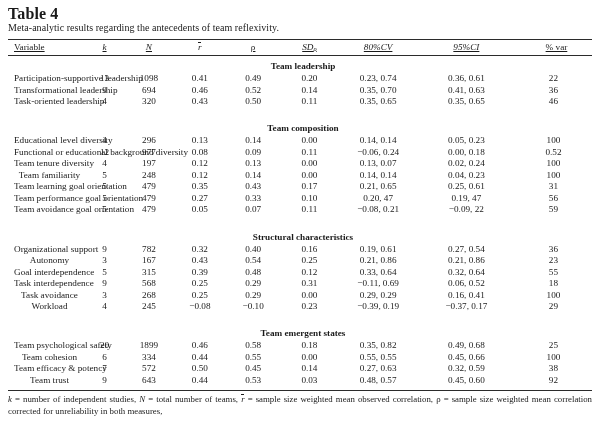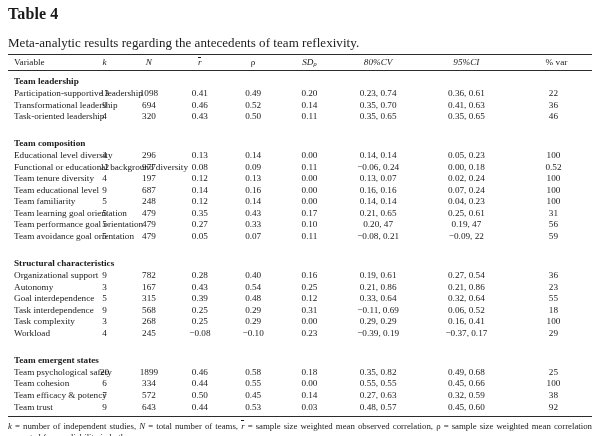--- a/index.html
+++ b/index.html
@@ -22,41 +22,42 @@
     padding: 7px 8px 0 8px;
     position: relative;
   }
   .tbl-number {
     font-weight: bold;
     font-size: 16px;
     line-height: 13px;
     letter-spacing: 0.1px;
   }
   .tbl-caption {
-    font-size: 13px;
+    font-size: 10px;
     line-height: 14px;
-    margin-top: 16px;
+    margin-top: 1px;
     letter-spacing: 0.05px;
   }
   table.main {
     width: 584px;
     border-collapse: collapse;
     margin-top: 4px;
     font-size: 9.2px;
     table-layout: fixed;
   }
   table.main thead th {
     font-weight: normal;
     font-style: italic;
     padding: 2px 0 3px 0;
     border-top: 1.3px solid #2b2b2b;
     border-bottom: 1.1px solid #2b2b2b;
     vertical-align: bottom;
     font-size: 9.2px;
     white-space: nowrap;
+    text-decoration: underline;
   }
   th.col-var {
     text-align: left;
     padding-left: 6px !important;
     font-style: normal !important;
     width: 190px;
   }
   th.col-k { width: 33px; }
   th.col-n { width: 42px; }
   th.col-r { width: 44px; }
@@ -68,21 +69,21 @@
   th.num, td.num { text-align: center; }
   .upright { font-style: normal; }
 
   td {
     padding: 0;
     line-height: 11.55px;
     font-size: 9.2px;
     white-space: nowrap;
   }
   td.label {
-    text-align: left;
+    text-align: center;
     padding-left: 6px;
   }
   tr.group-row td {
     font-weight: bold;
     padding-top: 4.5px;
     padding-bottom: 0.5px;
   }
   tr.spacer-row td {
     height: 8px;
     line-height: 8px;
@@ -230,31 +231,20 @@
           <td class="num">4</td>
           <td class="num">197</td>
           <td class="num">0.12</td>
           <td class="num">0.13</td>
           <td class="num">0.00</td>
           <td class="num">0.13, 0.07</td>
           <td class="num">0.02, 0.24</td>
           <td class="num">100</td>
         </tr>
         <tr>
-          <td class="label">Team educational level</td>
-          <td class="num">9</td>
-          <td class="num">687</td>
-          <td class="num">0.14</td>
-          <td class="num">0.16</td>
-          <td class="num">0.00</td>
-          <td class="num">0.16, 0.16</td>
-          <td class="num">0.07, 0.24</td>
-          <td class="num">100</td>
-        </tr>
-        <tr>
           <td class="label">Team familiarity</td>
           <td class="num">5</td>
           <td class="num">248</td>
           <td class="num">0.12</td>
           <td class="num">0.14</td>
           <td class="num">0.00</td>
           <td class="num">0.14, 0.14</td>
           <td class="num">0.04, 0.23</td>
           <td class="num">100</td>
         </tr>
@@ -294,21 +284,21 @@
         <tr class="spacer-row">
           <td colspan="9"></td>
         </tr>
         <tr class="group-row">
           <td class="label" colspan="9">Structural characteristics</td>
         </tr>
         <tr>
           <td class="label">Organizational support</td>
           <td class="num">9</td>
           <td class="num">782</td>
-          <td class="num">0.28</td>
+          <td class="num">0.32</td>
           <td class="num">0.40</td>
           <td class="num">0.16</td>
           <td class="num">0.19, 0.61</td>
           <td class="num">0.27, 0.54</td>
           <td class="num">36</td>
         </tr>
         <tr>
           <td class="label">Autonomy</td>
           <td class="num">3</td>
           <td class="num">167</td>
@@ -335,21 +325,21 @@
           <td class="num">9</td>
           <td class="num">568</td>
           <td class="num">0.25</td>
           <td class="num">0.29</td>
           <td class="num">0.31</td>
           <td class="num">−0.11, 0.69</td>
           <td class="num">0.06, 0.52</td>
           <td class="num">18</td>
         </tr>
         <tr>
-          <td class="label">Task complexity</td>
+          <td class="label">Task avoidance</td>
           <td class="num">3</td>
           <td class="num">268</td>
           <td class="num">0.25</td>
           <td class="num">0.29</td>
           <td class="num">0.00</td>
           <td class="num">0.29, 0.29</td>
           <td class="num">0.16, 0.41</td>
           <td class="num">100</td>
         </tr>
         <tr class="last-row">

